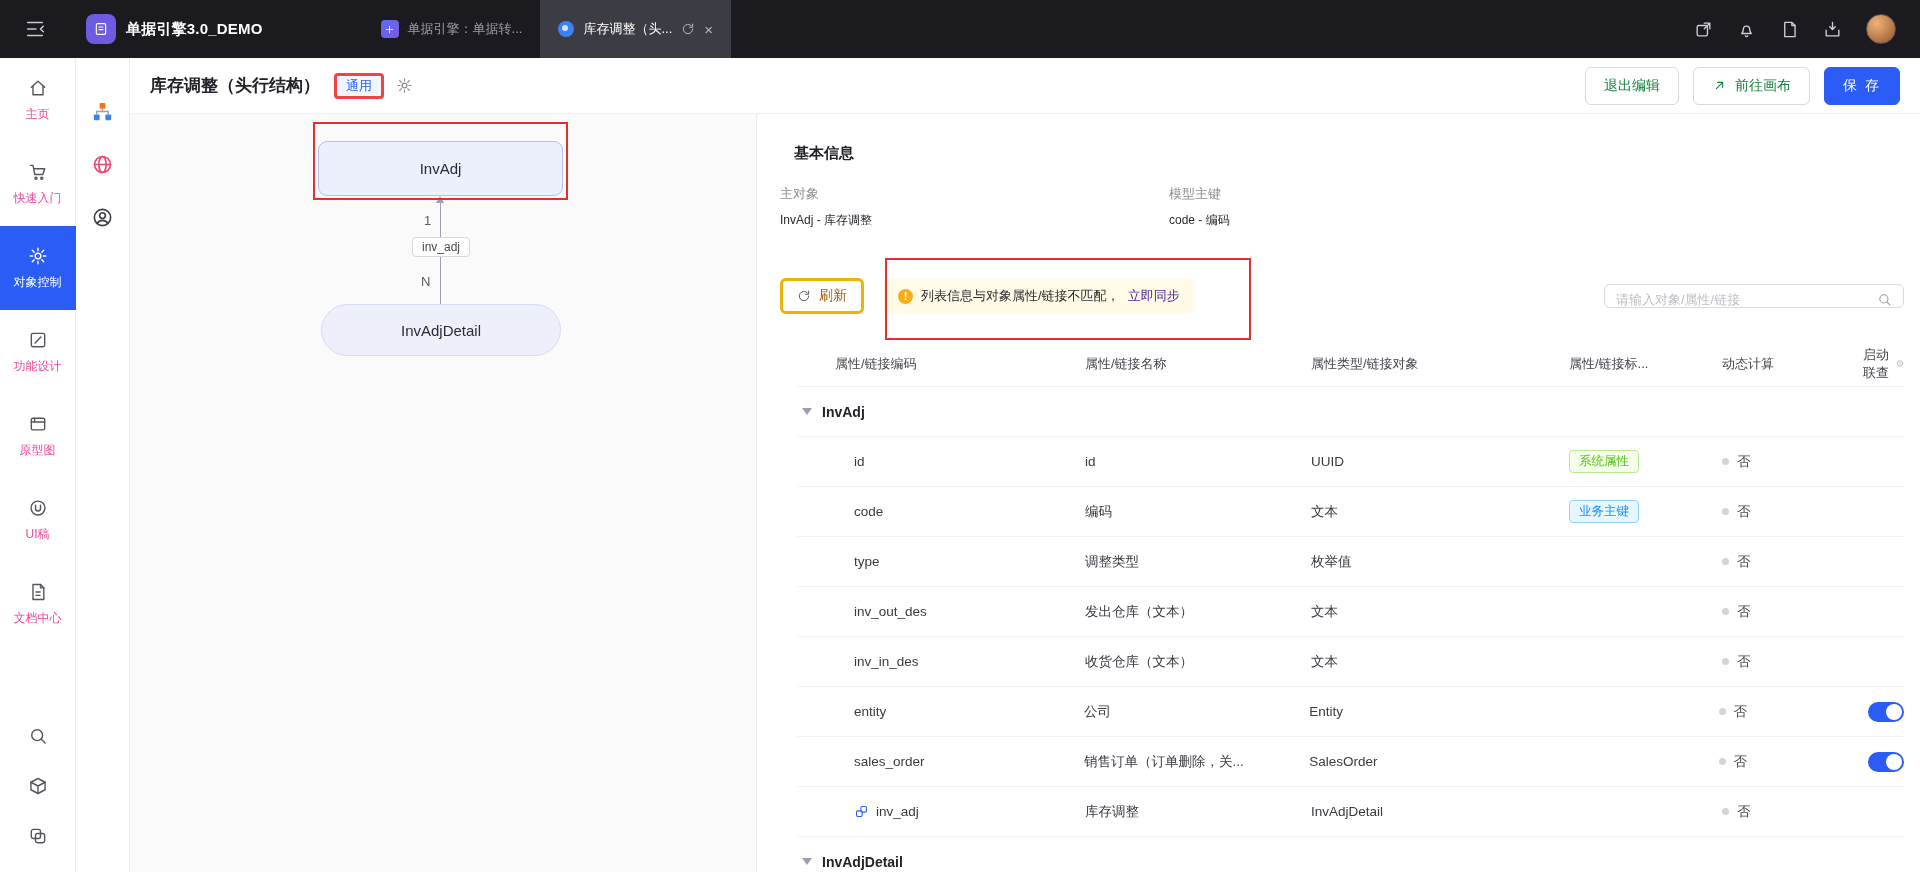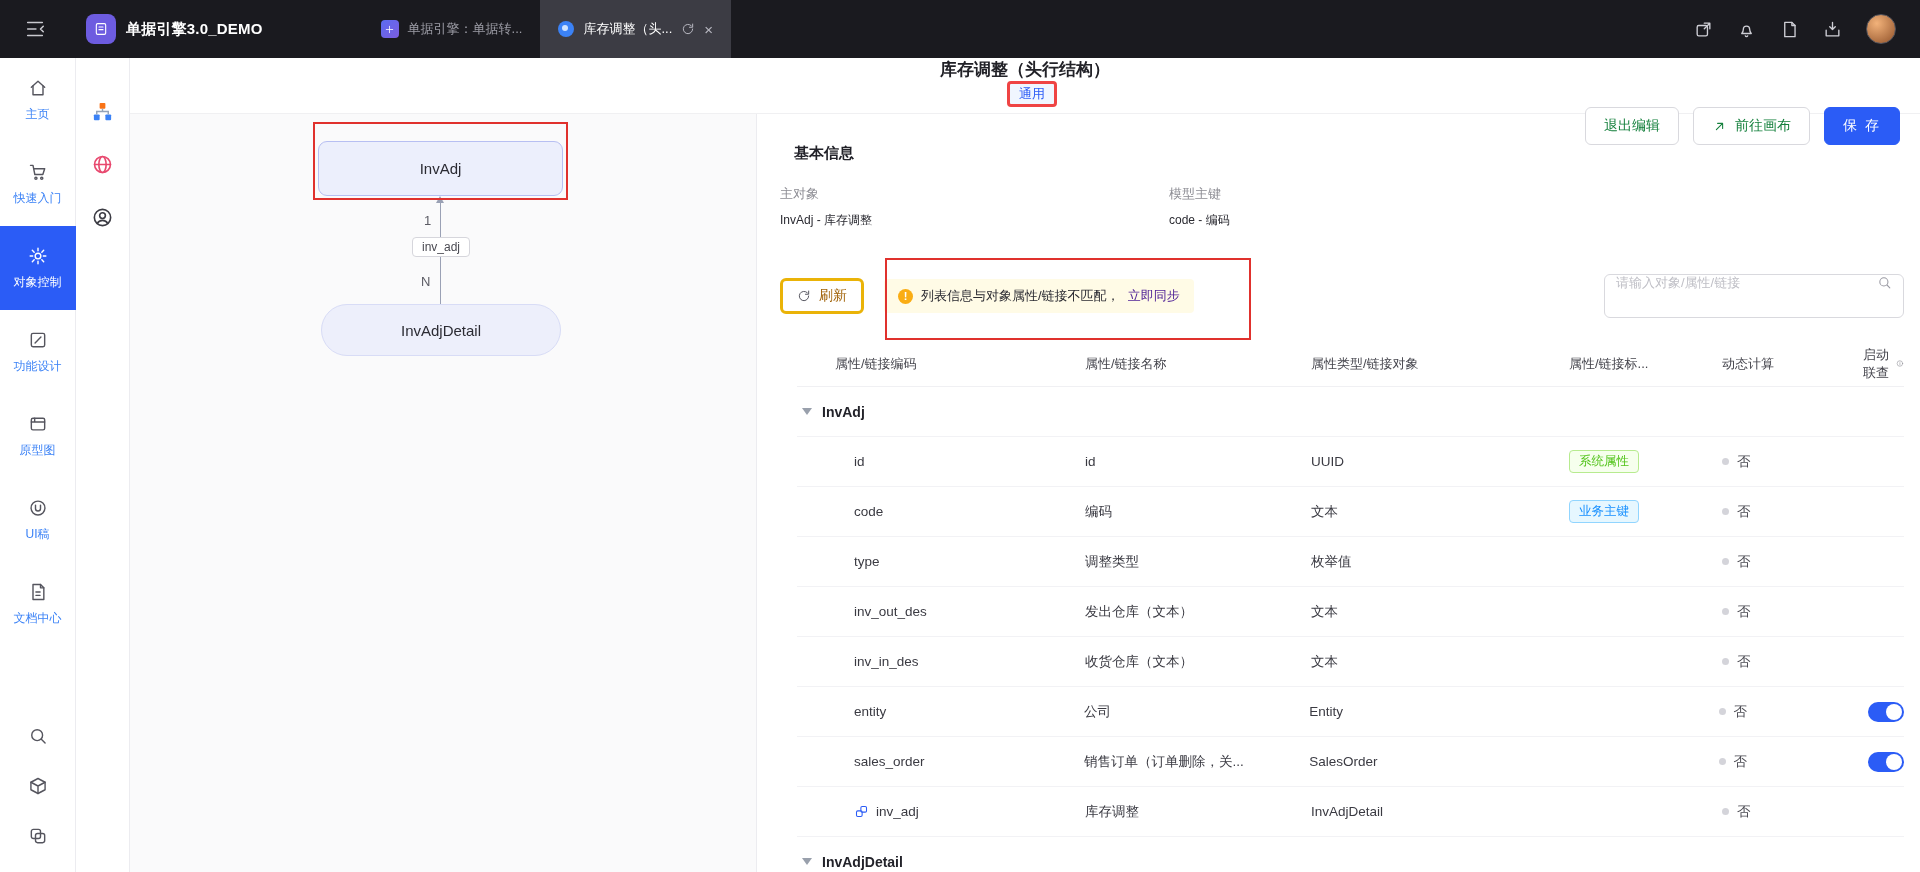--- a/index.html
+++ b/index.html
@@ -21,33 +21,33 @@
   .tab-ball { width:16px; height:16px; border-radius:50%; background:#3b82f6; position:relative; }
   .tab-ball::after { content:""; position:absolute; left:4px; top:4px; width:6px; height:6px; border-radius:50%; background:#cfe3ff; }
   .tab-x { font-size:15px; color:#b9b9c2; line-height:1; }
   .tab-refresh { color:#b9b9c2; width:14px; height:14px; }
   .topbar-right { position:absolute; right:24px; top:0; height:58px; display:flex; align-items:center; gap:24px; color:#cfcfd6; }
   .tb-ic { width:19px; height:19px; }
   .avatar { width:30px; height:30px; border-radius:50%; background:radial-gradient(circle at 35% 30%, #f2b27a, #a96a3e 75%); border:1px solid #55555d; }
 
   
   .sidebar { position:absolute; left:0; top:58px; width:76px; bottom:0; background:#fff; border-right:1px solid #ececf0; display:flex; flex-direction:column; align-items:center; z-index:10; }
-  .side-item { width:76px; height:84px; display:flex; flex-direction:column; align-items:center; justify-content:center; gap:8px; font-size:12px; color:#3b82f6; cursor:pointer; }
+  .side-item { width:76px; height:84px; display:flex; flex-direction:column; align-items:center; justify-content:center; gap:8px; font-size:12px; color:#ec4899; cursor:pointer; }
   .side-item svg { width:20px; height:20px; color:#55555e; }
   .side-item.active { background:#2b5cf6; color:#fff; }
   .side-item.active svg { color:#fff; }
   .sidebar-bottom { margin-top:auto; display:flex; flex-direction:column; align-items:center; gap:30px; padding-bottom:26px; color:#55555e; }
   .sidebar-bottom svg { width:20px; height:20px; cursor:pointer; }
 
   
   .rail { position:absolute; left:76px; top:58px; width:54px; bottom:0; background:#fff; border-right:1px solid #ececf0; display:flex; flex-direction:column; align-items:center; padding-top:42px; gap:30px; z-index:10; }
   .rail svg { width:23px; height:23px; cursor:pointer; }
 
   
-  .main-header { position:absolute; left:130px; top:58px; right:0; height:56px; background:#fff; border-bottom:1px solid #f0f0f2; display:flex; align-items:center; padding:0 20px; z-index:5;flex-direction:column; }
+  .main-header { position:absolute; left:130px; top:58px; right:0; height:56px; background:#fff; border-bottom:1px solid #f0f0f2; display:flex; align-items:center; padding:0 20px; z-index:5; }
   .page-title { font-size:17px; font-weight:bold; color:#212127; }
   .badge { margin-left:14px; font-size:13px; color:#2b5cf6; border:3px solid #ef4444; background:#f0f6ff; border-radius:4px; padding:1px 9px; }
   .hdr-gear { margin-left:12px; color:#8a8a93; width:17px; height:17px; cursor:pointer; }
   .hdr-right { margin-left:auto; display:flex; align-items:center; gap:14px; }
   .btn { height:38px; padding:0 18px; border:1px solid #d9d9de; border-radius:6px; background:#fff; font-size:14px; color:#15803d; display:flex; align-items:center; gap:8px; cursor:pointer; }
   .btn.primary { background:#2b5cf6; border-color:#2b5cf6; color:#fff; letter-spacing:2px; }
   .btn svg { width:15px; height:15px; }
 
   
   .diagram { position:absolute; left:130px; top:114px; width:627px; bottom:0; background:#fafafb; border-right:1px solid #ececf0; }
@@ -66,21 +66,21 @@
   .d-fields { display:flex; margin:22px 0 0 23px; }
   .d-field1 { width:389px; }
   .d-label { font-size:13px; color:#8c8c93; }
   .d-value { margin-top:9px; font-size:12px; color:#2a2a31; }
   .d-toolbar { display:flex; align-items:center; margin:48px 16px 0 23px; height:38px; }
   .refresh-btn { height:36px; padding:0 14px; border:3px solid #eab308; border-radius:6px; background:#fff; display:flex; align-items:center; gap:8px; font-size:14px; color:#a16207; cursor:pointer; }
   .refresh-btn svg { width:14px; height:14px; color:#55555e; }
   .warning { margin-left:20px; display:flex; align-items:center; gap:8px; background:#fffbe6; padding:8px 14px; border-radius:4px; font-size:13px; color:#2a2a31; }
   .warn-icon { width:15px; height:15px; border-radius:50%; background:#faad14; color:#fff; font-size:11px; font-weight:bold; display:flex; align-items:center; justify-content:center; flex:none; }
   .warn-link { color:#4c1d95; cursor:pointer; }
-  .search-box { margin-left:auto; width:300px; height:44px; border:1px solid #d9d9de; border-radius:6px; display:flex; align-items:flex-start; padding:0 11px; gap:8px; background:#fff; }
+  .search-box { margin-left:auto; width:300px; height:24px; border:1px solid #d9d9de; border-radius:6px; display:flex; align-items:flex-end; padding:0 11px; gap:8px; background:#fff; }
   .search-box input { border:none; outline:none; flex:1; font-size:13px; color:#333; font-family:inherit; }
   .search-box input::placeholder { color:#bfbfc6; }
   .search-box svg { width:15px; height:15px; color:#9a9aa3; flex:none; }
 
   .table { margin:26px 16px 0 40px; }
   .thead { display:flex; align-items:center; height:46px; border-bottom:1px solid #f0f0f3; font-size:13px; color:#45454d; }
   .c1 { width:250px;margin-left:38px; } .c2 { width:226px; } .c3 { width:258px; } .c4 { width:153px; }
   .c5 { width:141px; } .c6 { flex:1; display:flex; align-items:center; }
   .trow { display:flex; align-items:center; height:50px; border-bottom:1px solid #f2f2f5; font-size:13.5px; color:#3a3a42; }
   .trow .c1 { padding-left:19px; display:flex; align-items:center; gap:7px; }

